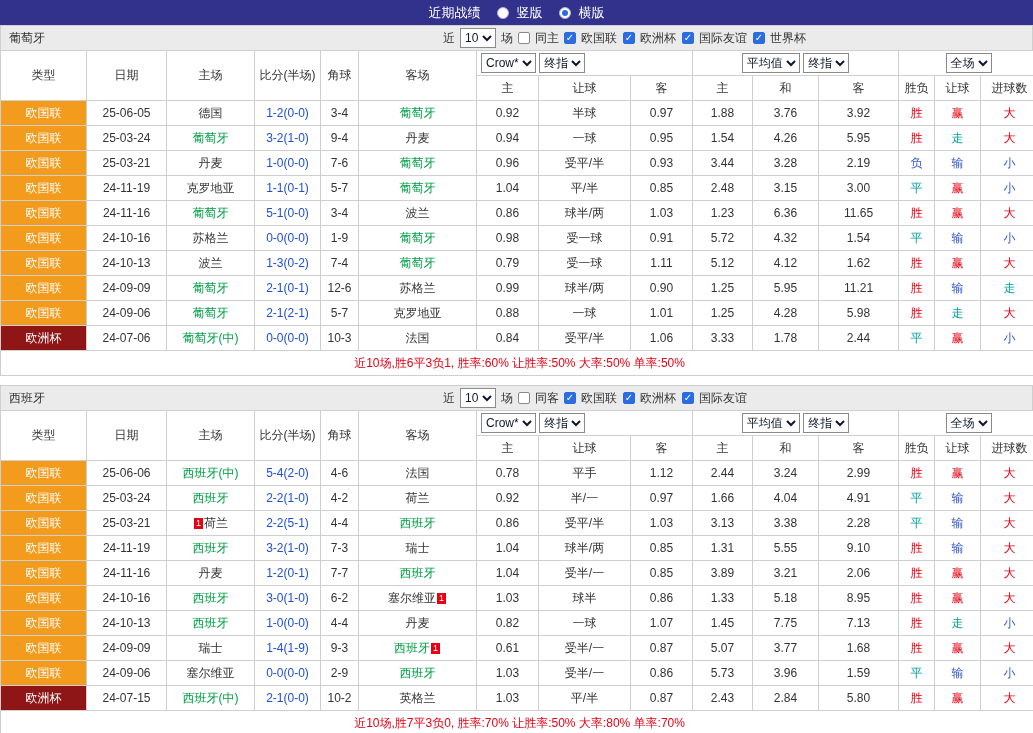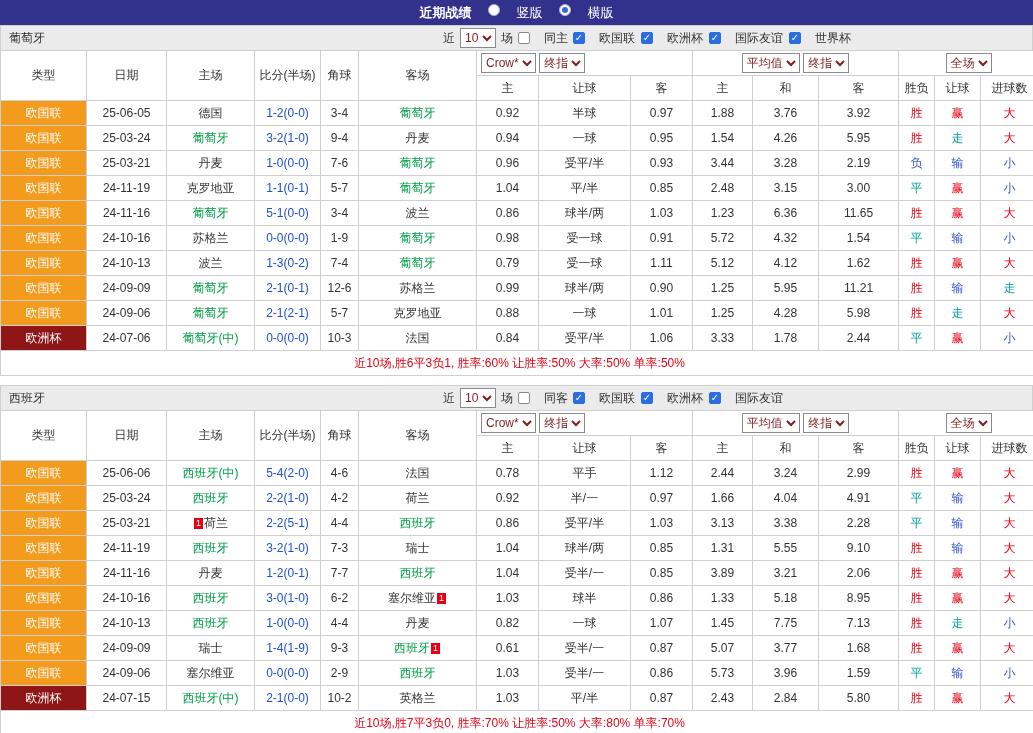--- a/index.html
+++ b/index.html
@@ -1,35 +1,35 @@
 <!DOCTYPE html>
 <html><head>
 <meta charset="utf-8">
 <style>
   html,body{margin:0;padding:0;background:#fff}
   body{font-family:"Liberation Sans","DejaVu Sans",sans-serif;color:#333}
   .page{width:1033px;height:733px;overflow:hidden;background:#fff}
 
   
   .topbar{height:25px;background:#32328c;color:#fff;display:flex;align-items:center;justify-content:center;gap:16px;font-size:13px}
-  .topbar .title{font-weight:bold}
-  .radio-lab{display:inline-flex;gap:17px;cursor:pointer}
+  .topbar .title{font-weight:normal}
+  .radio-lab{display:inline-flex;align-items:center;gap:8px;cursor:pointer}
   .radio{width:12px;height:12px;border-radius:50%;background:#fff;display:inline-block;position:relative;box-sizing:border-box;border:1px solid #aeaedd}
   .radio.sel::after{content:"";position:absolute;left:2px;top:2px;width:6px;height:6px;border-radius:50%;background:#2b6de0}
 
   .sec-gap{height:9px}
 
   
   .secbar{position:relative;height:24px;background:#ebebeb;border:1px solid #cfcfcf;border-bottom:none;display:flex;align-items:center;font-size:12px}
   .secbar .team{position:absolute;left:8px}
   .filters{position:absolute;left:442px;display:flex;align-items:center;gap:5px;white-space:nowrap}
-  .cbl{display:inline-flex;align-items:center;gap:14px;cursor:pointer}
+  .cbl{display:inline-flex;align-items:center;gap:5px;cursor:pointer}
   .cb{width:12px;height:12px;border:1px solid #8a8a8a;border-radius:2px;background:#fff;display:inline-flex;align-items:center;justify-content:center;font-size:10px;line-height:10px;color:#fff;box-sizing:border-box}
   .cb.checked{background:#2b6de0;border-color:#2b6de0}
-  select{font-size:12px;height:20px;border:1px solid #8a8a8a;background:#fff;color:#7f1d1d}
+  select{font-size:12px;height:20px;border:1px solid #8a8a8a;background:#fff;color:#0f172a}
 
   
   .grid{width:100%;border-collapse:collapse;table-layout:fixed;font-size:12px}
   .grid th,.grid td{border:1px solid #cfcfcf;text-align:center;height:24px;padding:0 2px;overflow:hidden;white-space:nowrap}
   .grid thead th{font-weight:normal;background:#fff}
   .selcell{height:26px}
   .selcell.left{text-align:left;padding-left:4px}
   .league{color:#fff;background:#f29b1d}
   .league.cup{background:#8e1616}
   .score{color:#1d4ed8}

